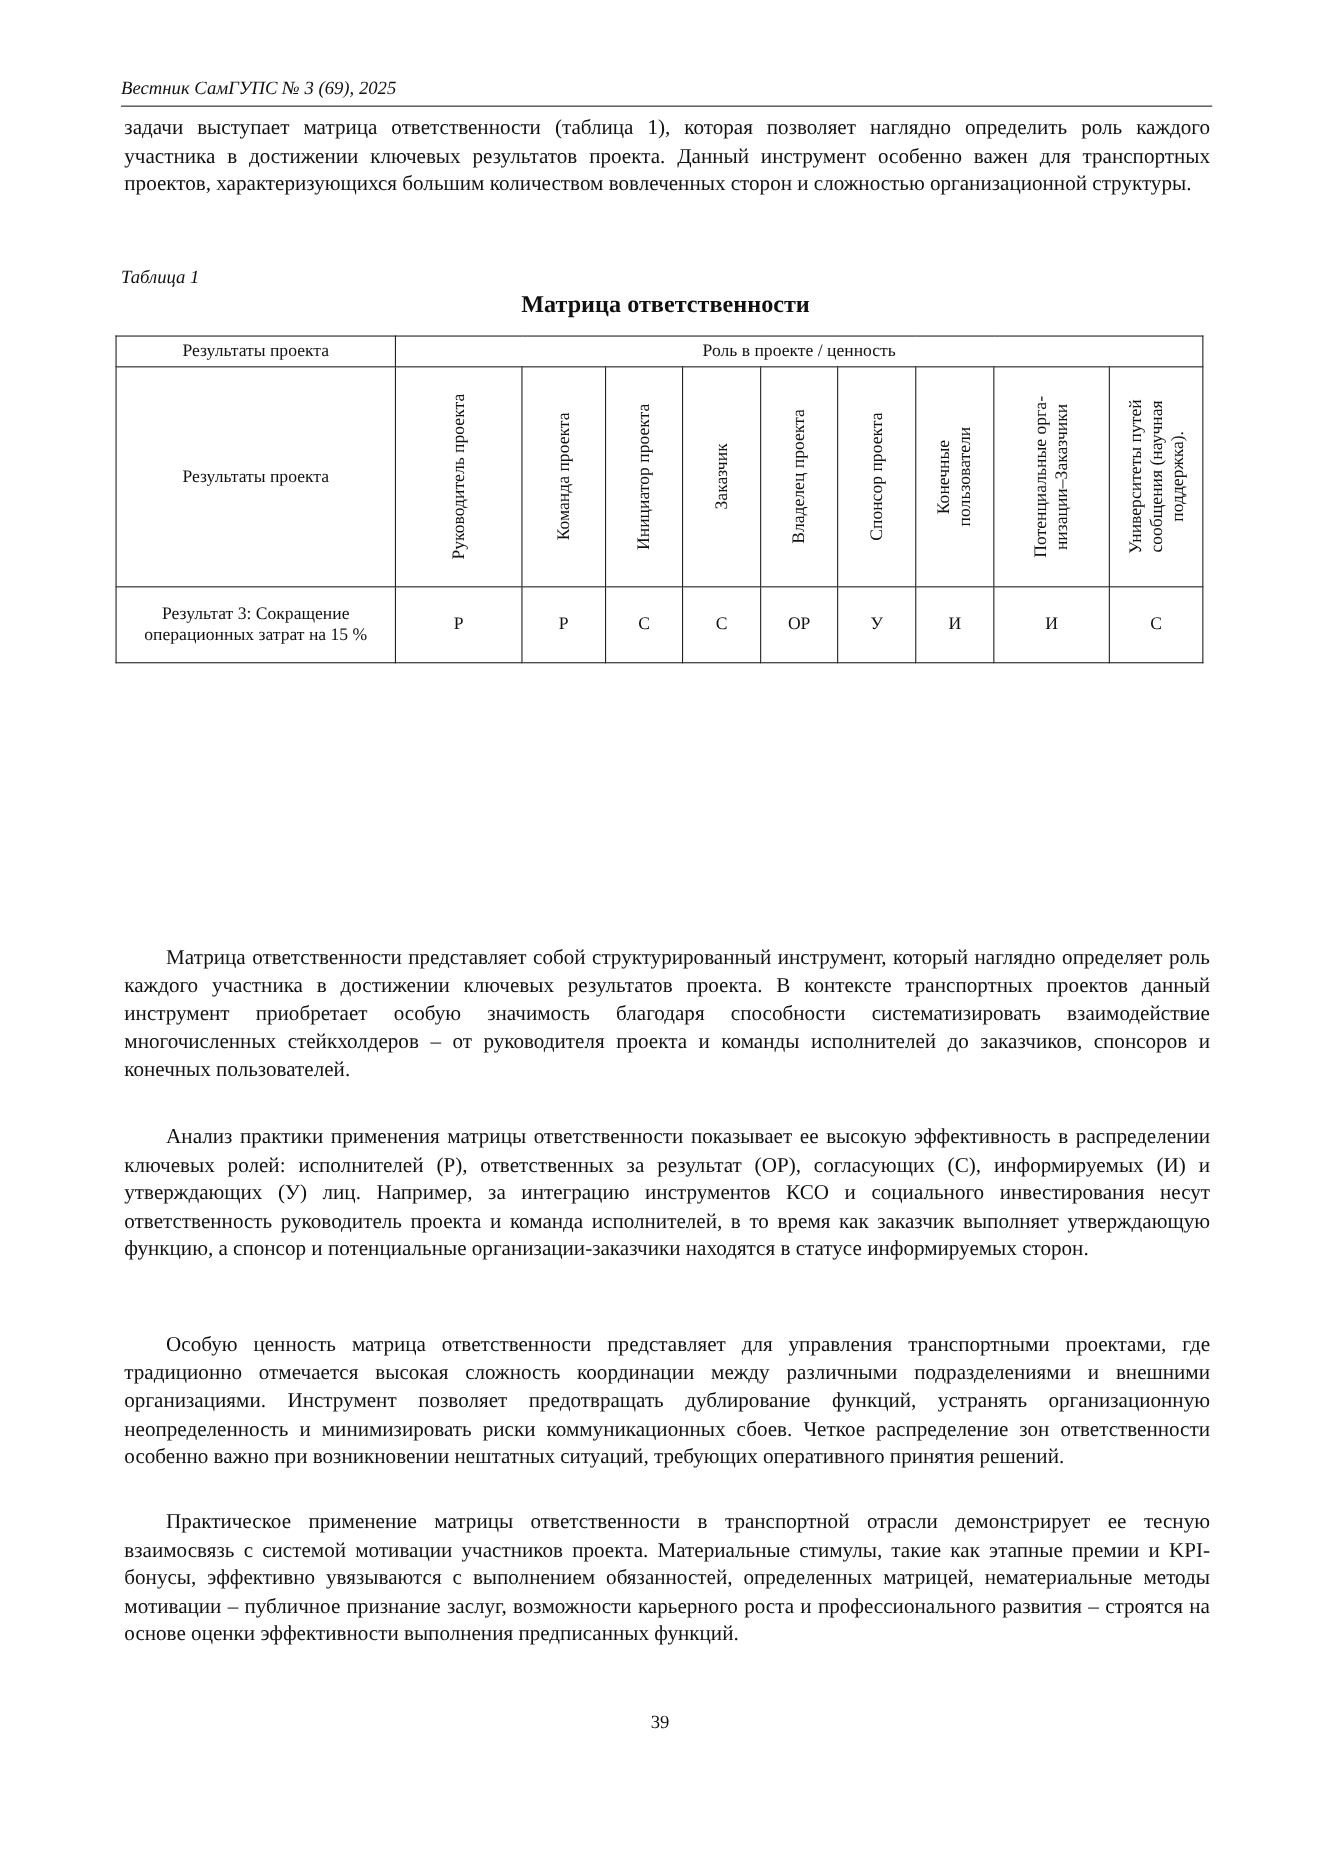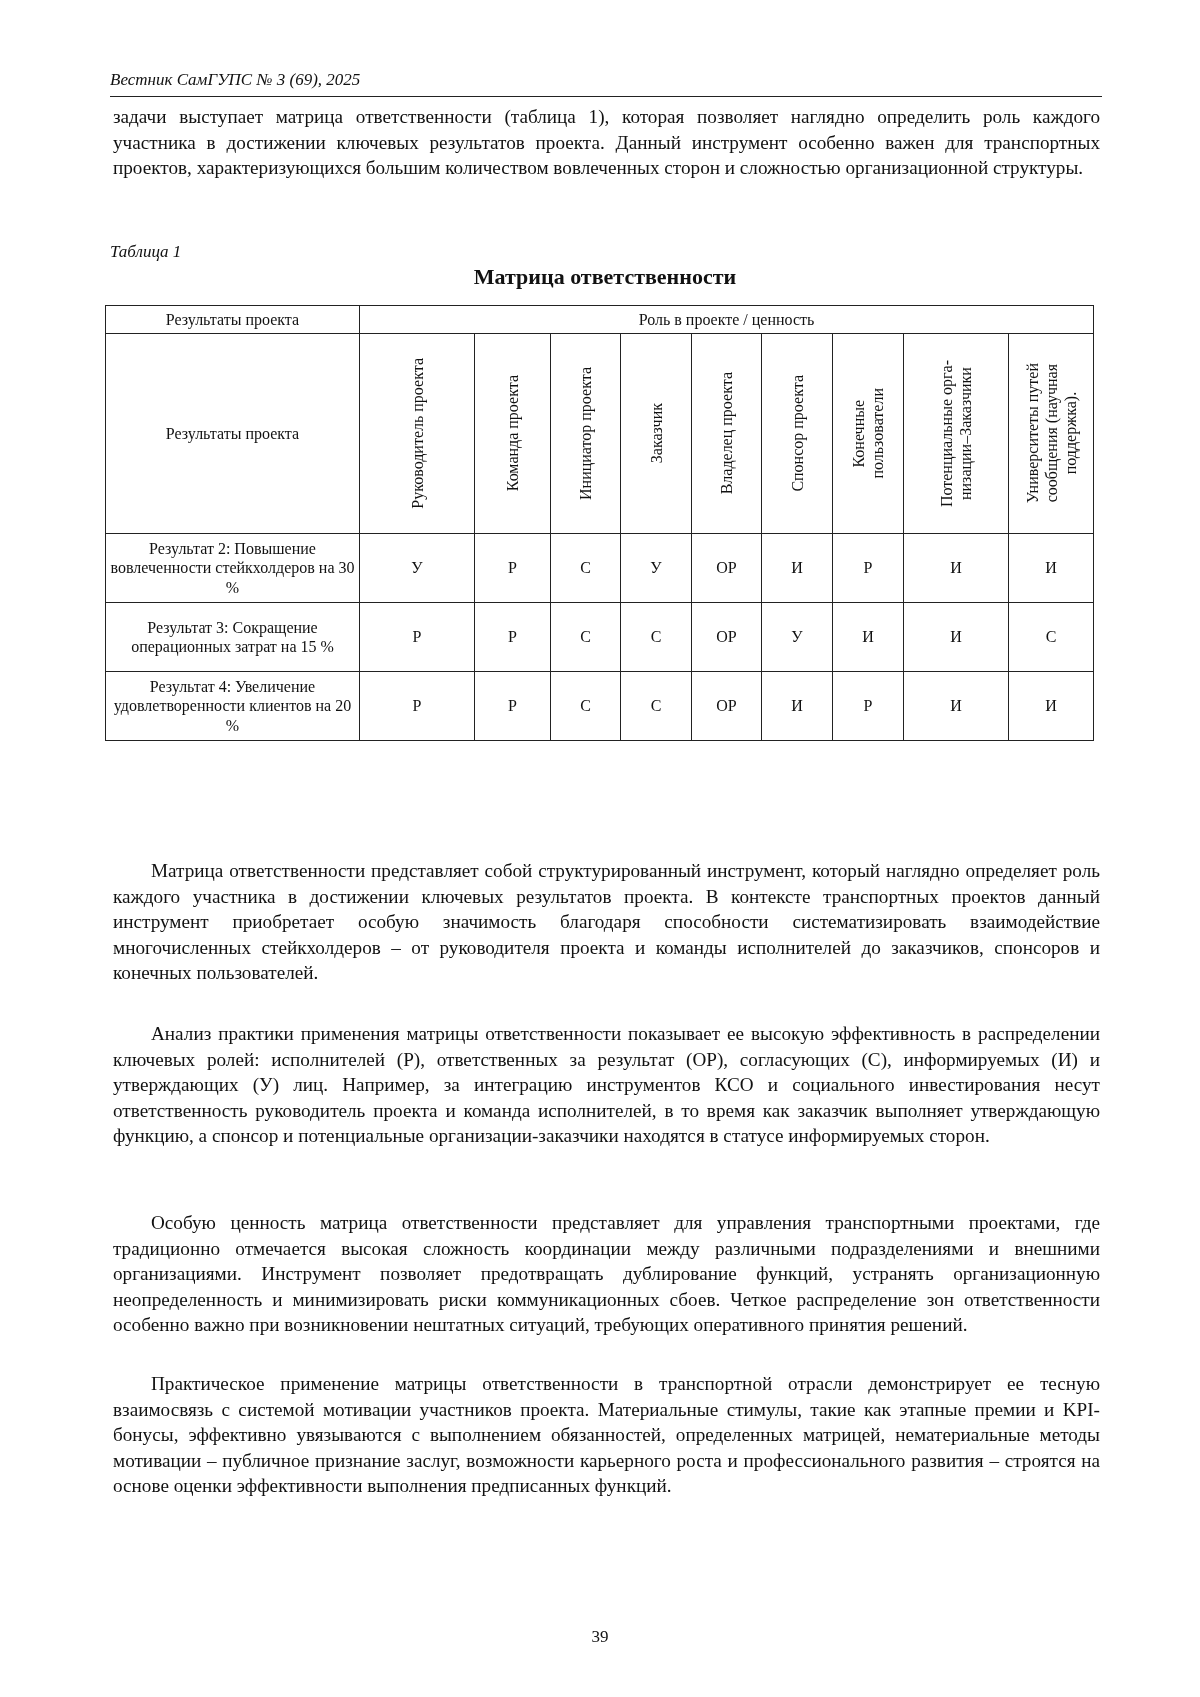--- a/index.html
+++ b/index.html
@@ -17,21 +17,21 @@
   .table-title { position: absolute; left: 110px; width: 990px; top: 264px;
           text-align: center; font-weight: bold; font-size: 22px; }
   table.matrix { position: absolute; left: 105px; top: 305px; width: 988px;
           border-collapse: collapse; table-layout: fixed; font-size: 16px; }
   table.matrix td { border: 1.3px solid #222; text-align: center; vertical-align: middle;
           padding: 0 2px; line-height: 19.5px; }
   .rot-wrap { height: 196px; display: flex; align-items: center; justify-content: center; }
   .rot { writing-mode: vertical-rl; transform: rotate(180deg); font-size: 16px;
          line-height: 19px; text-align: center; white-space: pre-line; }
   .res-cell { font-size: 16px; line-height: 19.5px; }
-  .page-num { position: absolute; left: 0; width: 1200px; top: 1627px; text-align: center;
+  .page-num { position: absolute; left: 0; width: 1200px; top: 1556px; text-align: center;
           font-size: 17px; }
 </style>
 </head>
 <body>
 
 <div class="running-head">Вестник СамГУПС № 3 (69), 2025</div>
 <div class="head-rule"></div>
 
 <p class="para" style="top:104px;">задачи выступает матрица ответственности (таблица 1), которая позволяет наглядно определить роль каждого участника в достижении ключевых результатов проекта. Данный инструмент особенно важен для транспортных проектов, характеризующихся большим количеством вовлеченных сторон и сложностью организационной структуры.</p>
 
@@ -102,54 +102,30 @@
         </td>
     <td>
           <div class="rot-wrap">
             <span class="rot">Университеты путей
 сообщения (научная
 поддержка).</span>
           </div>
         </td>
   </tr>
   <tr style="height:69px">
-    <td class="res-cell">Результат 2: Повышение вовлеченности стейкхолдеров на 30 %</td>
-    <td>У</td>
-    <td>Р</td>
-    <td>С</td>
-    <td>У</td>
-    <td>ОР</td>
-    <td>И</td>
-    <td>Р</td>
-    <td>И</td>
-    <td>И</td>
-  </tr>
-  <tr style="height:69px">
     <td class="res-cell">Результат 3: Сокращение операционных затрат на 15 %</td>
     <td>Р</td>
     <td>Р</td>
     <td>С</td>
     <td>С</td>
     <td>ОР</td>
     <td>У</td>
     <td>И</td>
     <td>И</td>
     <td>С</td>
-  </tr>
-  <tr style="height:69px">
-    <td class="res-cell">Результат 4: Увеличение удовлетворенности клиентов на 20 %</td>
-    <td>Р</td>
-    <td>Р</td>
-    <td>С</td>
-    <td>С</td>
-    <td>ОР</td>
-    <td>И</td>
-    <td>Р</td>
-    <td>И</td>
-    <td>И</td>
   </tr>
 </tbody>
   </table>
 
 <p class="para indent" style="top:858px;">Матрица ответственности представляет собой структурированный инструмент, который наглядно определяет роль каждого участника в достижении ключевых результатов проекта. В контексте транспортных проектов данный инструмент приобретает особую значимость благодаря способности систематизировать взаимодействие многочисленных стейкхолдеров – от руководителя проекта и команды исполнителей до заказчиков, спонсоров и конечных пользователей.</p>
 <p class="para indent" style="top:1021px;">Анализ практики применения матрицы ответственности показывает ее высокую эффективность в распределении ключевых ролей: исполнителей (Р), ответственных за результат (ОР), согласующих (С), информируемых (И) и утверждающих (У) лиц. Например, за интеграцию инструментов КСО и социального инвестирования несут ответственность руководитель проекта и команда исполнителей, в то время как заказчик выполняет утверждающую функцию, а спонсор и потенциальные организации-заказчики находятся в статусе информируемых сторон.</p>
 <p class="para indent" style="top:1210px;">Особую ценность матрица ответственности представляет для управления транспортными проектами, где традиционно отмечается высокая сложность координации между различными подразделениями и внешними организациями. Инструмент позволяет предотвращать дублирование функций, устранять организационную неопределенность и минимизировать риски коммуникационных сбоев. Четкое распределение зон ответственности особенно важно при возникновении нештатных ситуаций, требующих оперативного принятия решений.</p>
 <p class="para indent" style="top:1371px;">Практическое применение матрицы ответственности в транспортной отрасли демонстрирует ее тесную взаимосвязь с системой мотивации участников проекта. Материальные стимулы, такие как этапные премии и KPI-бонусы, эффективно увязываются с выполнением обязанностей, определенных матрицей, нематериальные методы мотивации – публичное признание заслуг, возможности карьерного роста и профессионального развития – строятся на основе оценки эффективности выполнения предписанных функций.</p>
 
 <div class="page-num">39</div>

